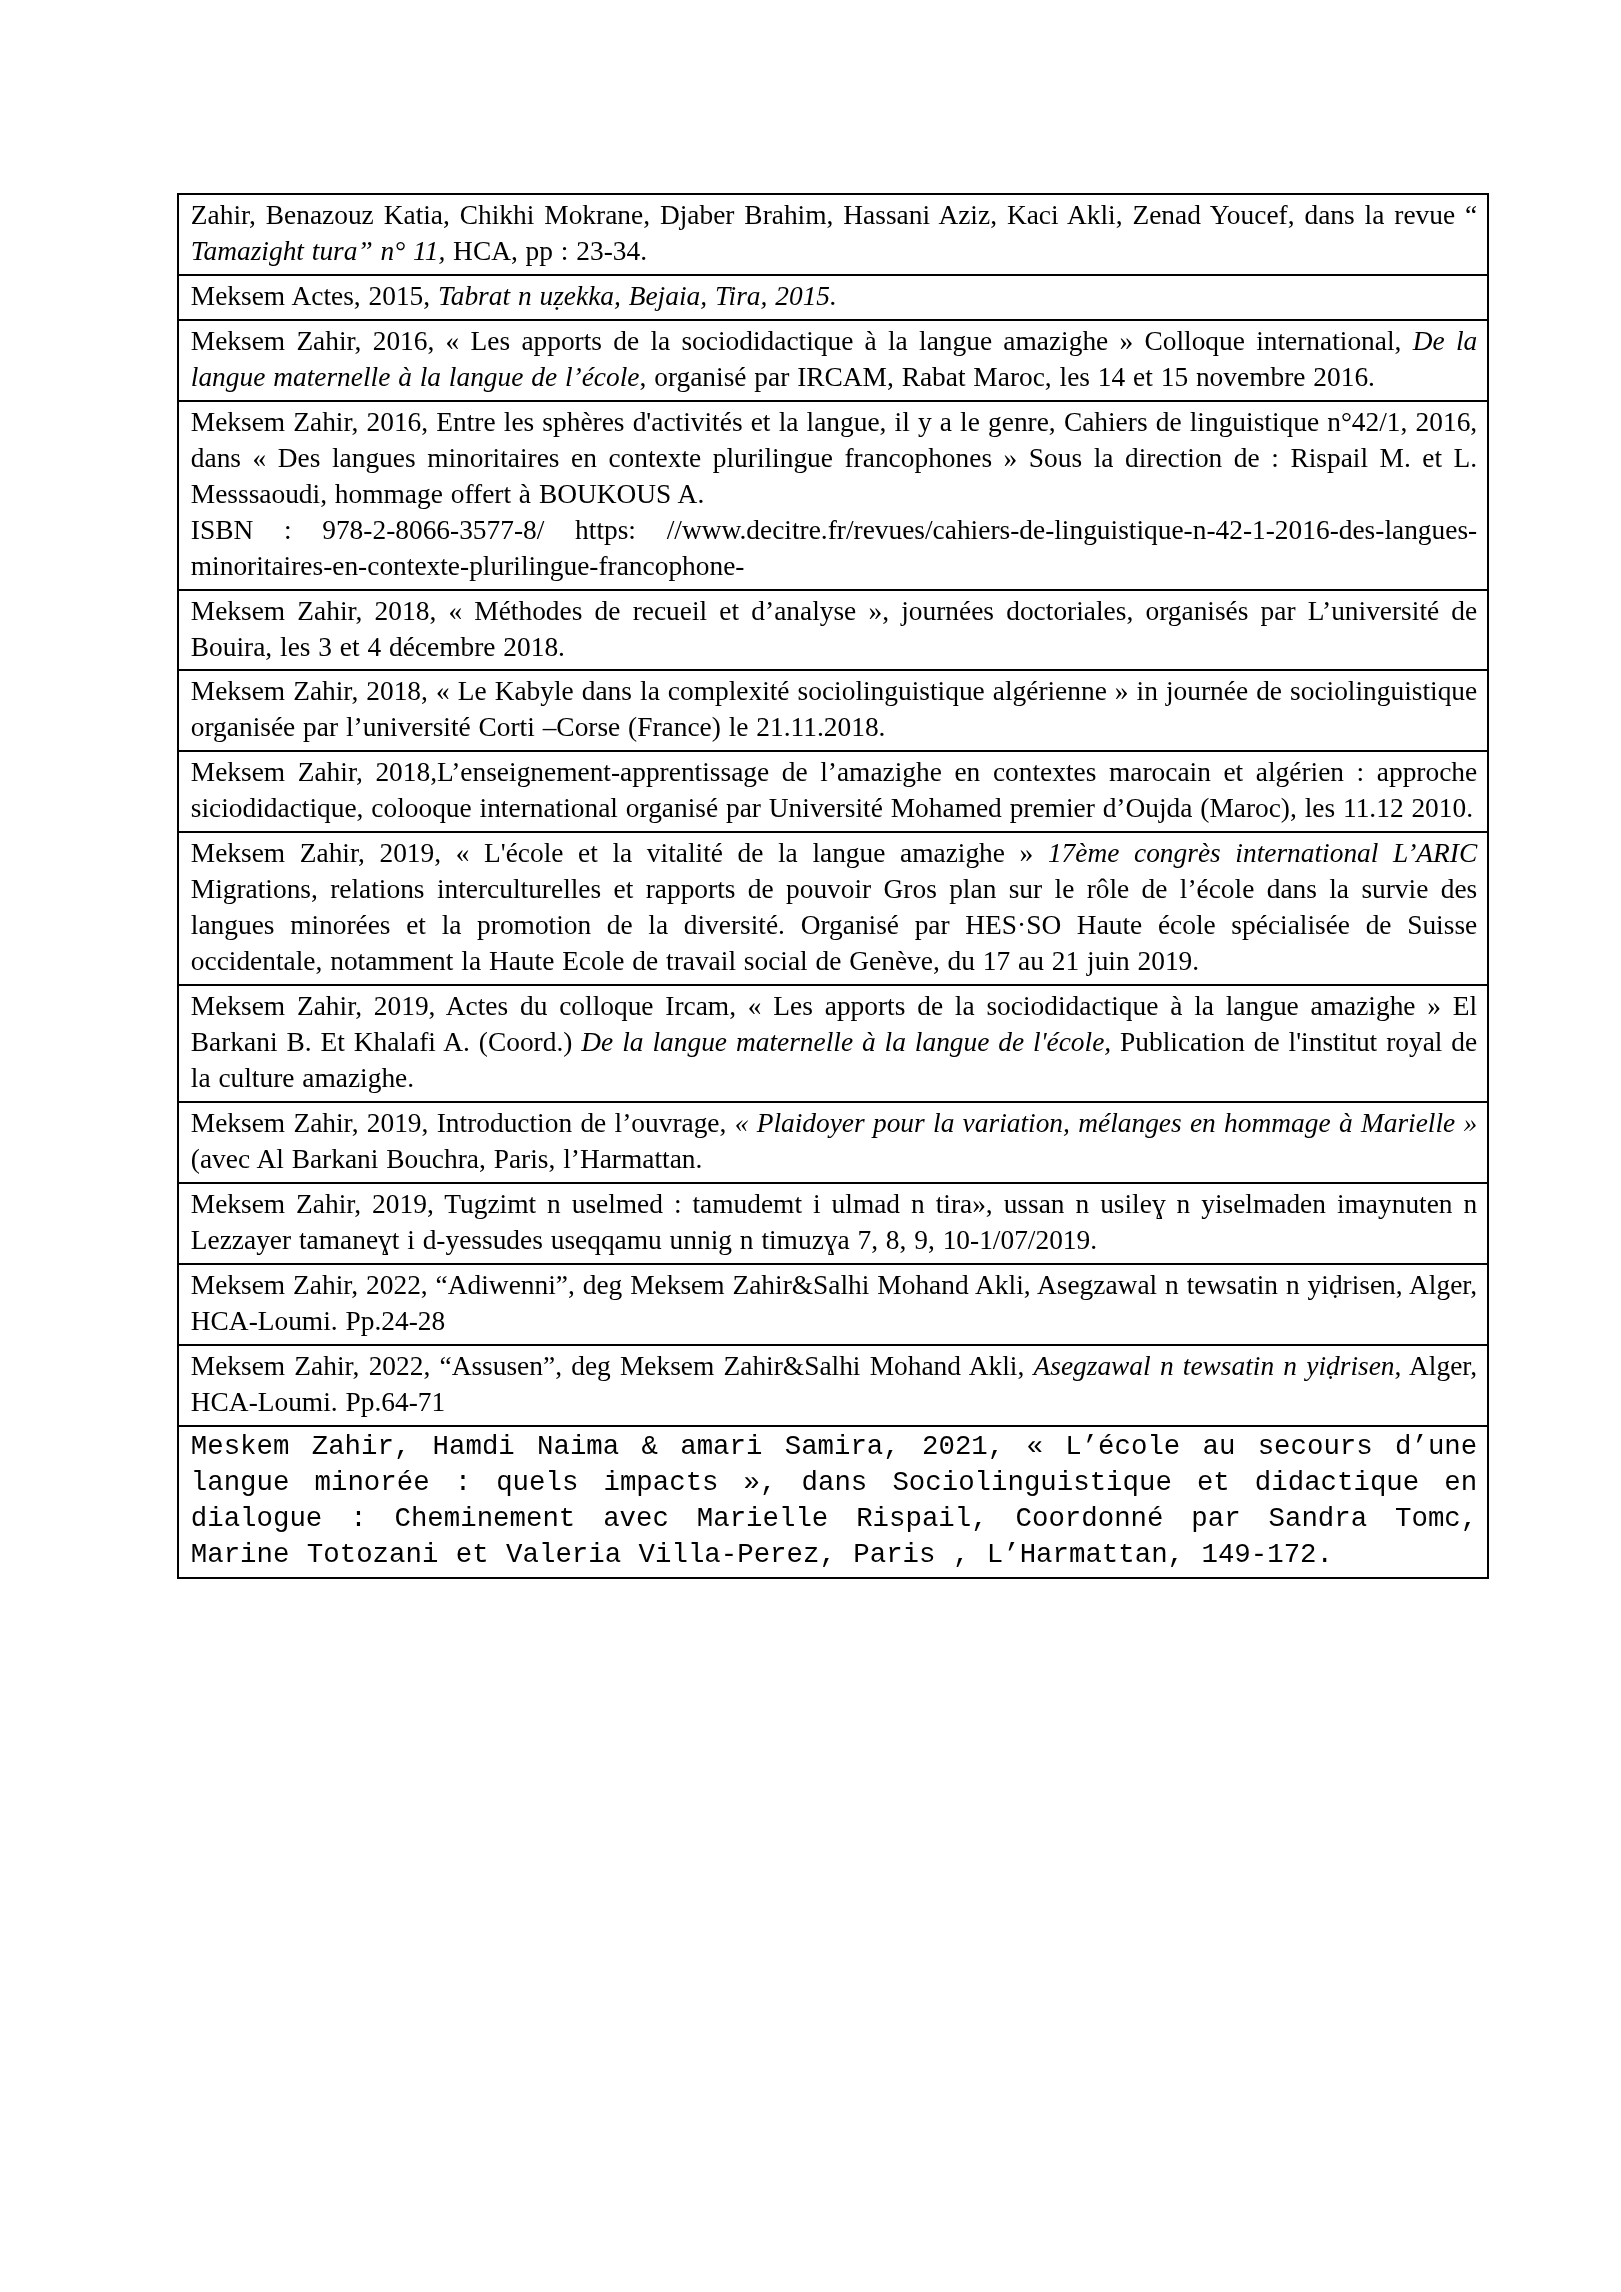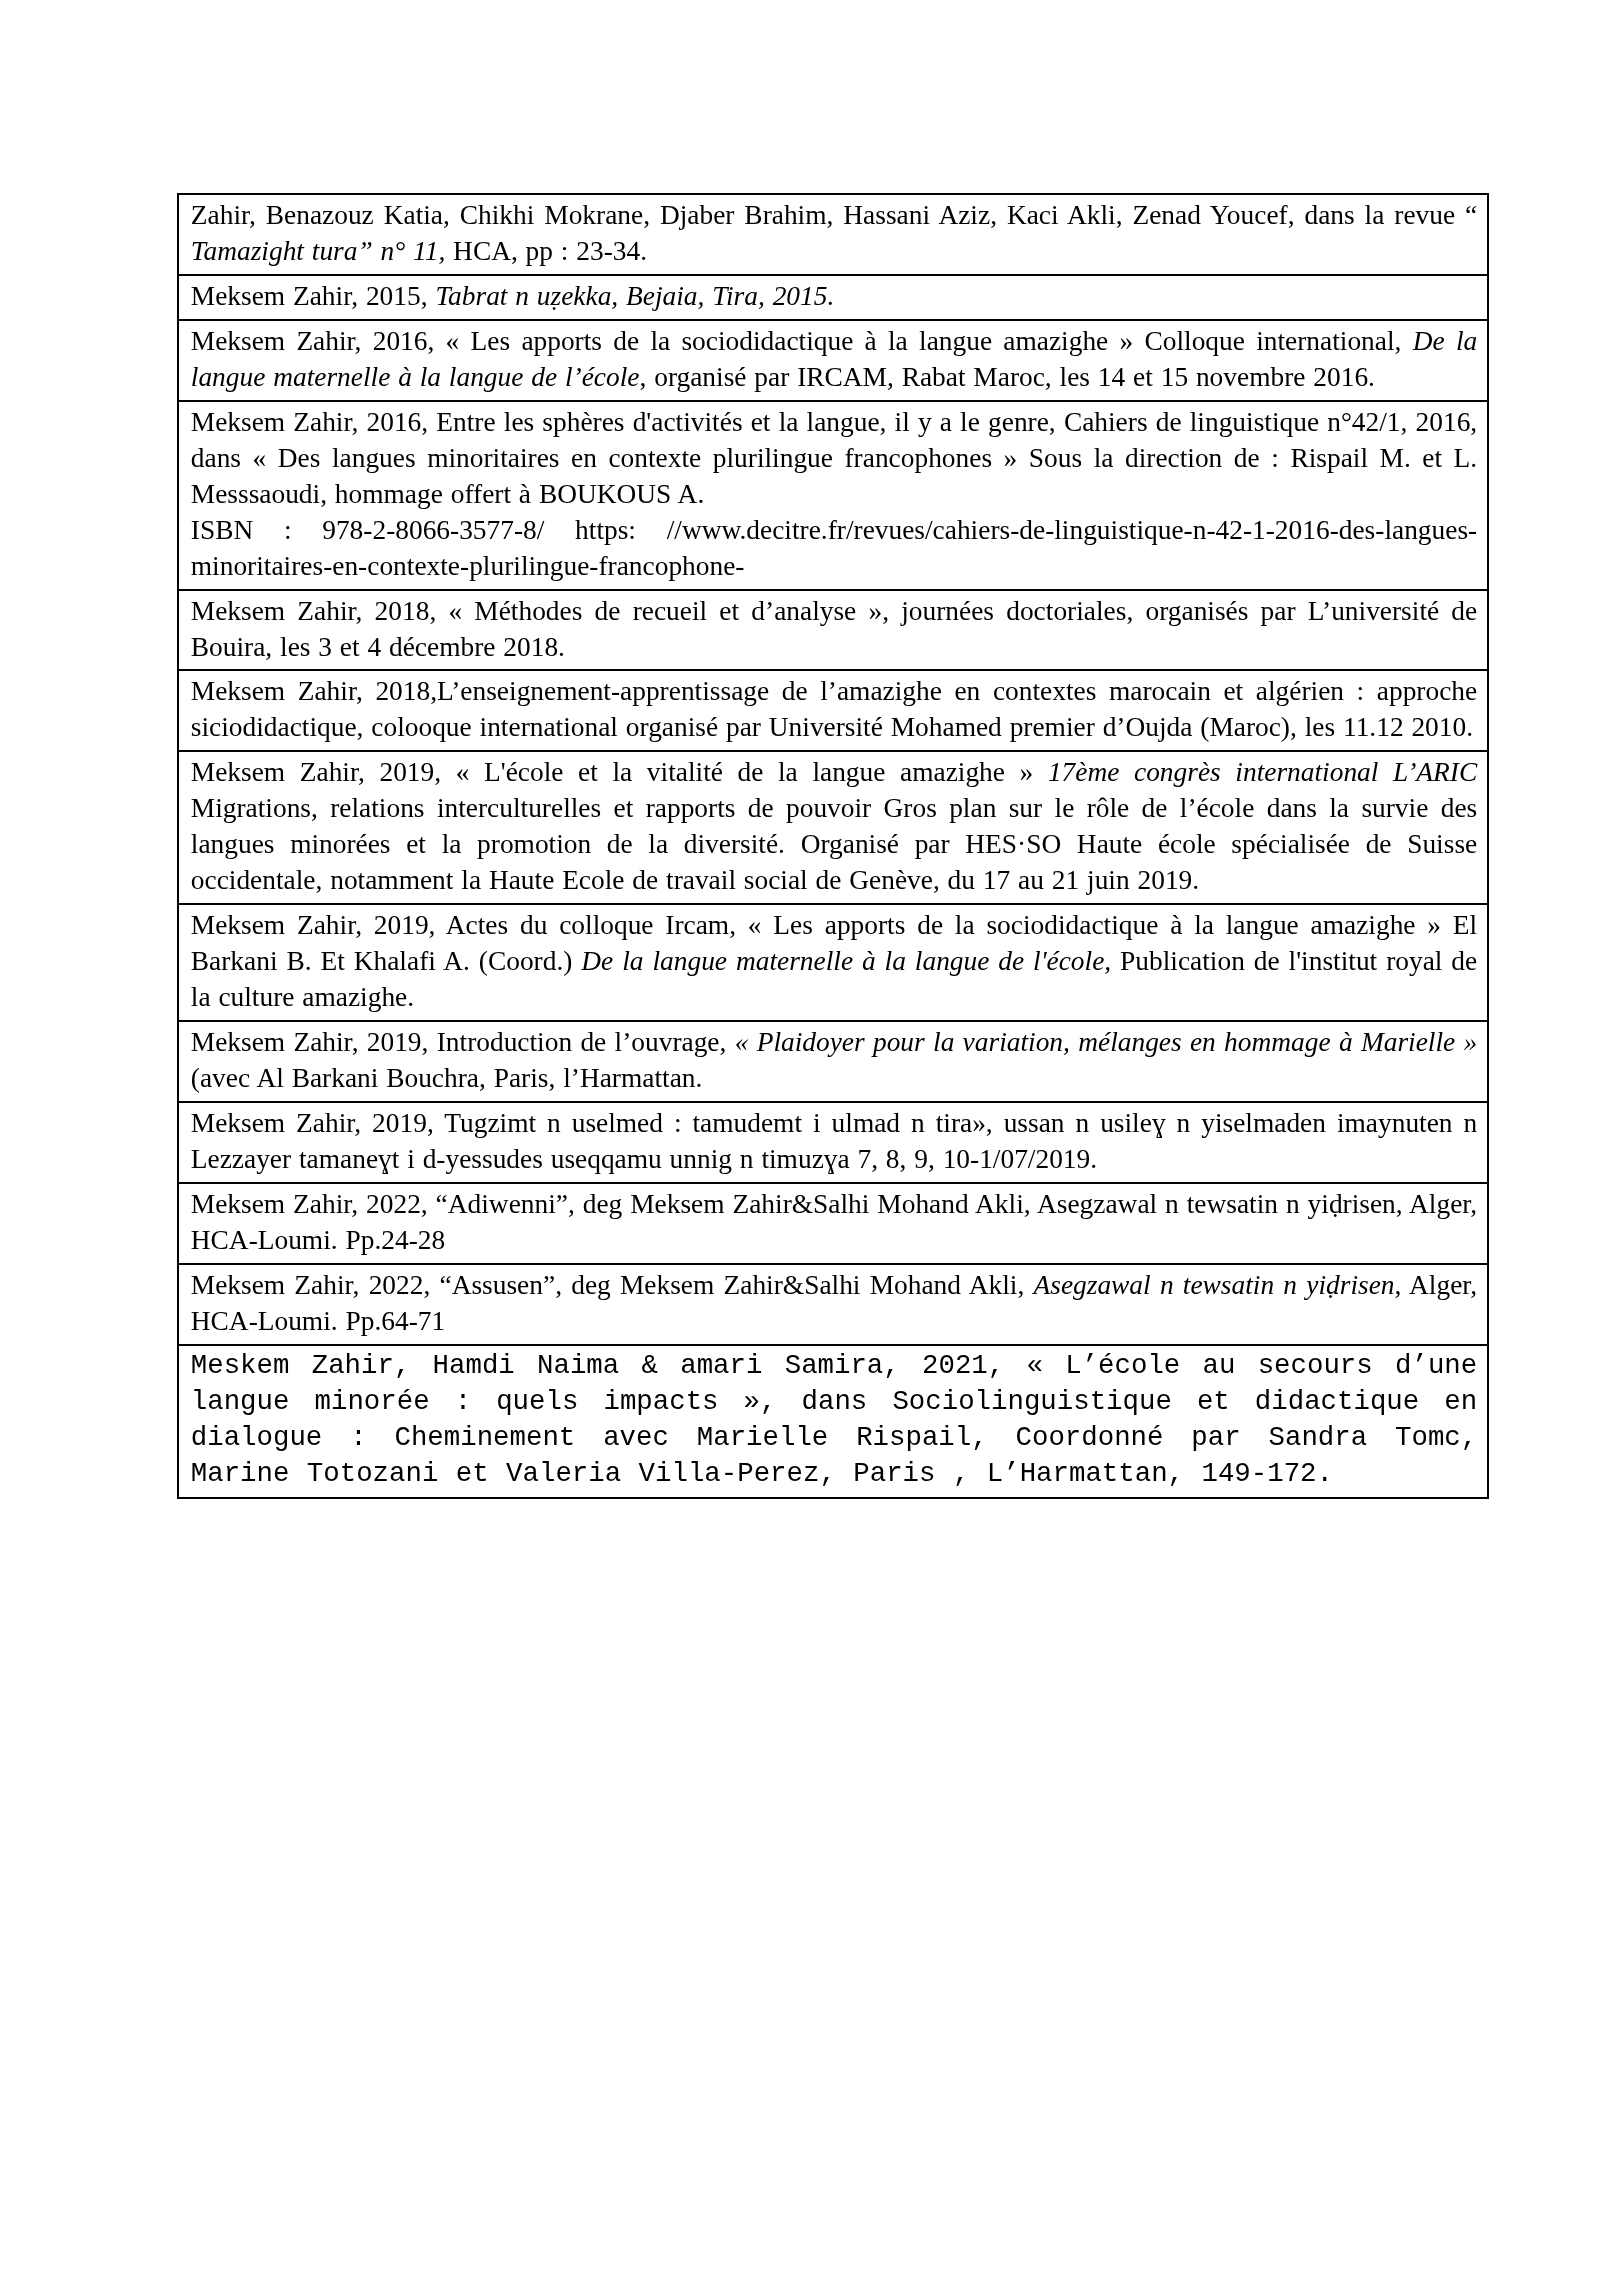--- a/index.html
+++ b/index.html
@@ -46,31 +46,34 @@
 </style>
 </head>
 <body>
 
 <div class="page">
   <div class="ref-table">
       <div class="ref-row">
         <p><span class="seg-normal">Zahir, Benazouz Katia, Chikhi Mokrane, Djaber Brahim, Hassani Aziz, Kaci Akli, Zenad Youcef, dans la revue “ </span><span class="seg-italic">Tamazight tura”  n° 11,</span><span class="seg-normal"> HCA, pp : 23-34.</span></p>
       </div>
       <div class="ref-row">
-        <p><span class="seg-normal">Meksem Zahir, 2015, </span><span class="seg-italic">Tabrat n uẓekka, Bejaia, Tira, 2015.</span></p>
+        <p><span class="seg-normal">Meksem Actes, 2015, </span><span class="seg-italic">Tabrat n uẓekka, Bejaia, Tira, 2015.</span></p>
       </div>
       <div class="ref-row">
         <p><span class="seg-normal">Meksem Zahir, 2016, « Les apports de la sociodidactique à la langue amazighe » Colloque international, </span><span class="seg-italic">De la langue maternelle à la langue de l’école</span><span class="seg-normal">, organisé par IRCAM, Rabat Maroc, les 14 et 15 novembre 2016.</span></p>
       </div>
       <div class="ref-row">
         <p><span class="seg-normal">Meksem Zahir, 2016, Entre les sphères d'activités et la langue, il y a le genre, Cahiers de linguistique n°42/1, 2016, dans « Des langues minoritaires en contexte plurilingue francophones » Sous la direction de : Rispail M. et L. Messsaoudi, hommage offert à BOUKOUS A.</span></p>
         <p><span class="seg-normal">ISBN : 978-2-8066-3577-8/ https: //www.decitre.fr/revues/cahiers-de-linguistique-n-42-1-2016-des-langues-minoritaires-en-contexte-plurilingue-francophone-</span></p>
       </div>
       <div class="ref-row">
         <p><span class="seg-normal">Meksem Zahir, 2018, « Méthodes de recueil et d’analyse », journées doctoriales, organisés par L’université de Bouira, les 3 et 4 décembre 2018.</span></p>
+      </div>
+      <div class="ref-row">
+        <p><span class="seg-normal">Meksem Zahir, 2018, « Le Kabyle dans la complexité sociolinguistique algérienne » in journée de sociolinguistique organisée par l’université Corti –Corse (France) le 21.11.2018.</span></p>
       </div>
       <div class="ref-row">
         <p><span class="seg-normal">Meksem Zahir, 2018,L’enseignement-apprentissage de l’amazighe en contextes marocain et algérien : approche siciodidactique, colooque international organisé par Université Mohamed premier d’Oujda (Maroc), les 11.12 2010.</span></p>
       </div>
       <div class="ref-row">
         <p><span class="seg-normal">Meksem Zahir, 2019, « L'école et la vitalité de la langue amazighe »   </span><span class="seg-italic">17ème congrès international L’ARIC</span><span class="seg-normal"> Migrations, relations interculturelles et rapports de pouvoir Gros plan sur le rôle de l’école dans la survie des langues minorées et la promotion de la diversité. Organisé par HES·SO Haute école spécialisée de Suisse occidentale, notamment la Haute Ecole de travail social de Genève, du  17 au 21 juin 2019.</span></p>
       </div>
       <div class="ref-row">
         <p><span class="seg-normal">Meksem Zahir, 2019, Actes du colloque Ircam, « Les apports de la sociodidactique à la langue amazighe »   El Barkani B. Et Khalafi A. (Coord.) </span><span class="seg-italic">De la langue maternelle à la langue de l'école,</span><span class="seg-normal"> Publication de l'institut royal de la culture amazighe.</span></p>
       </div>

